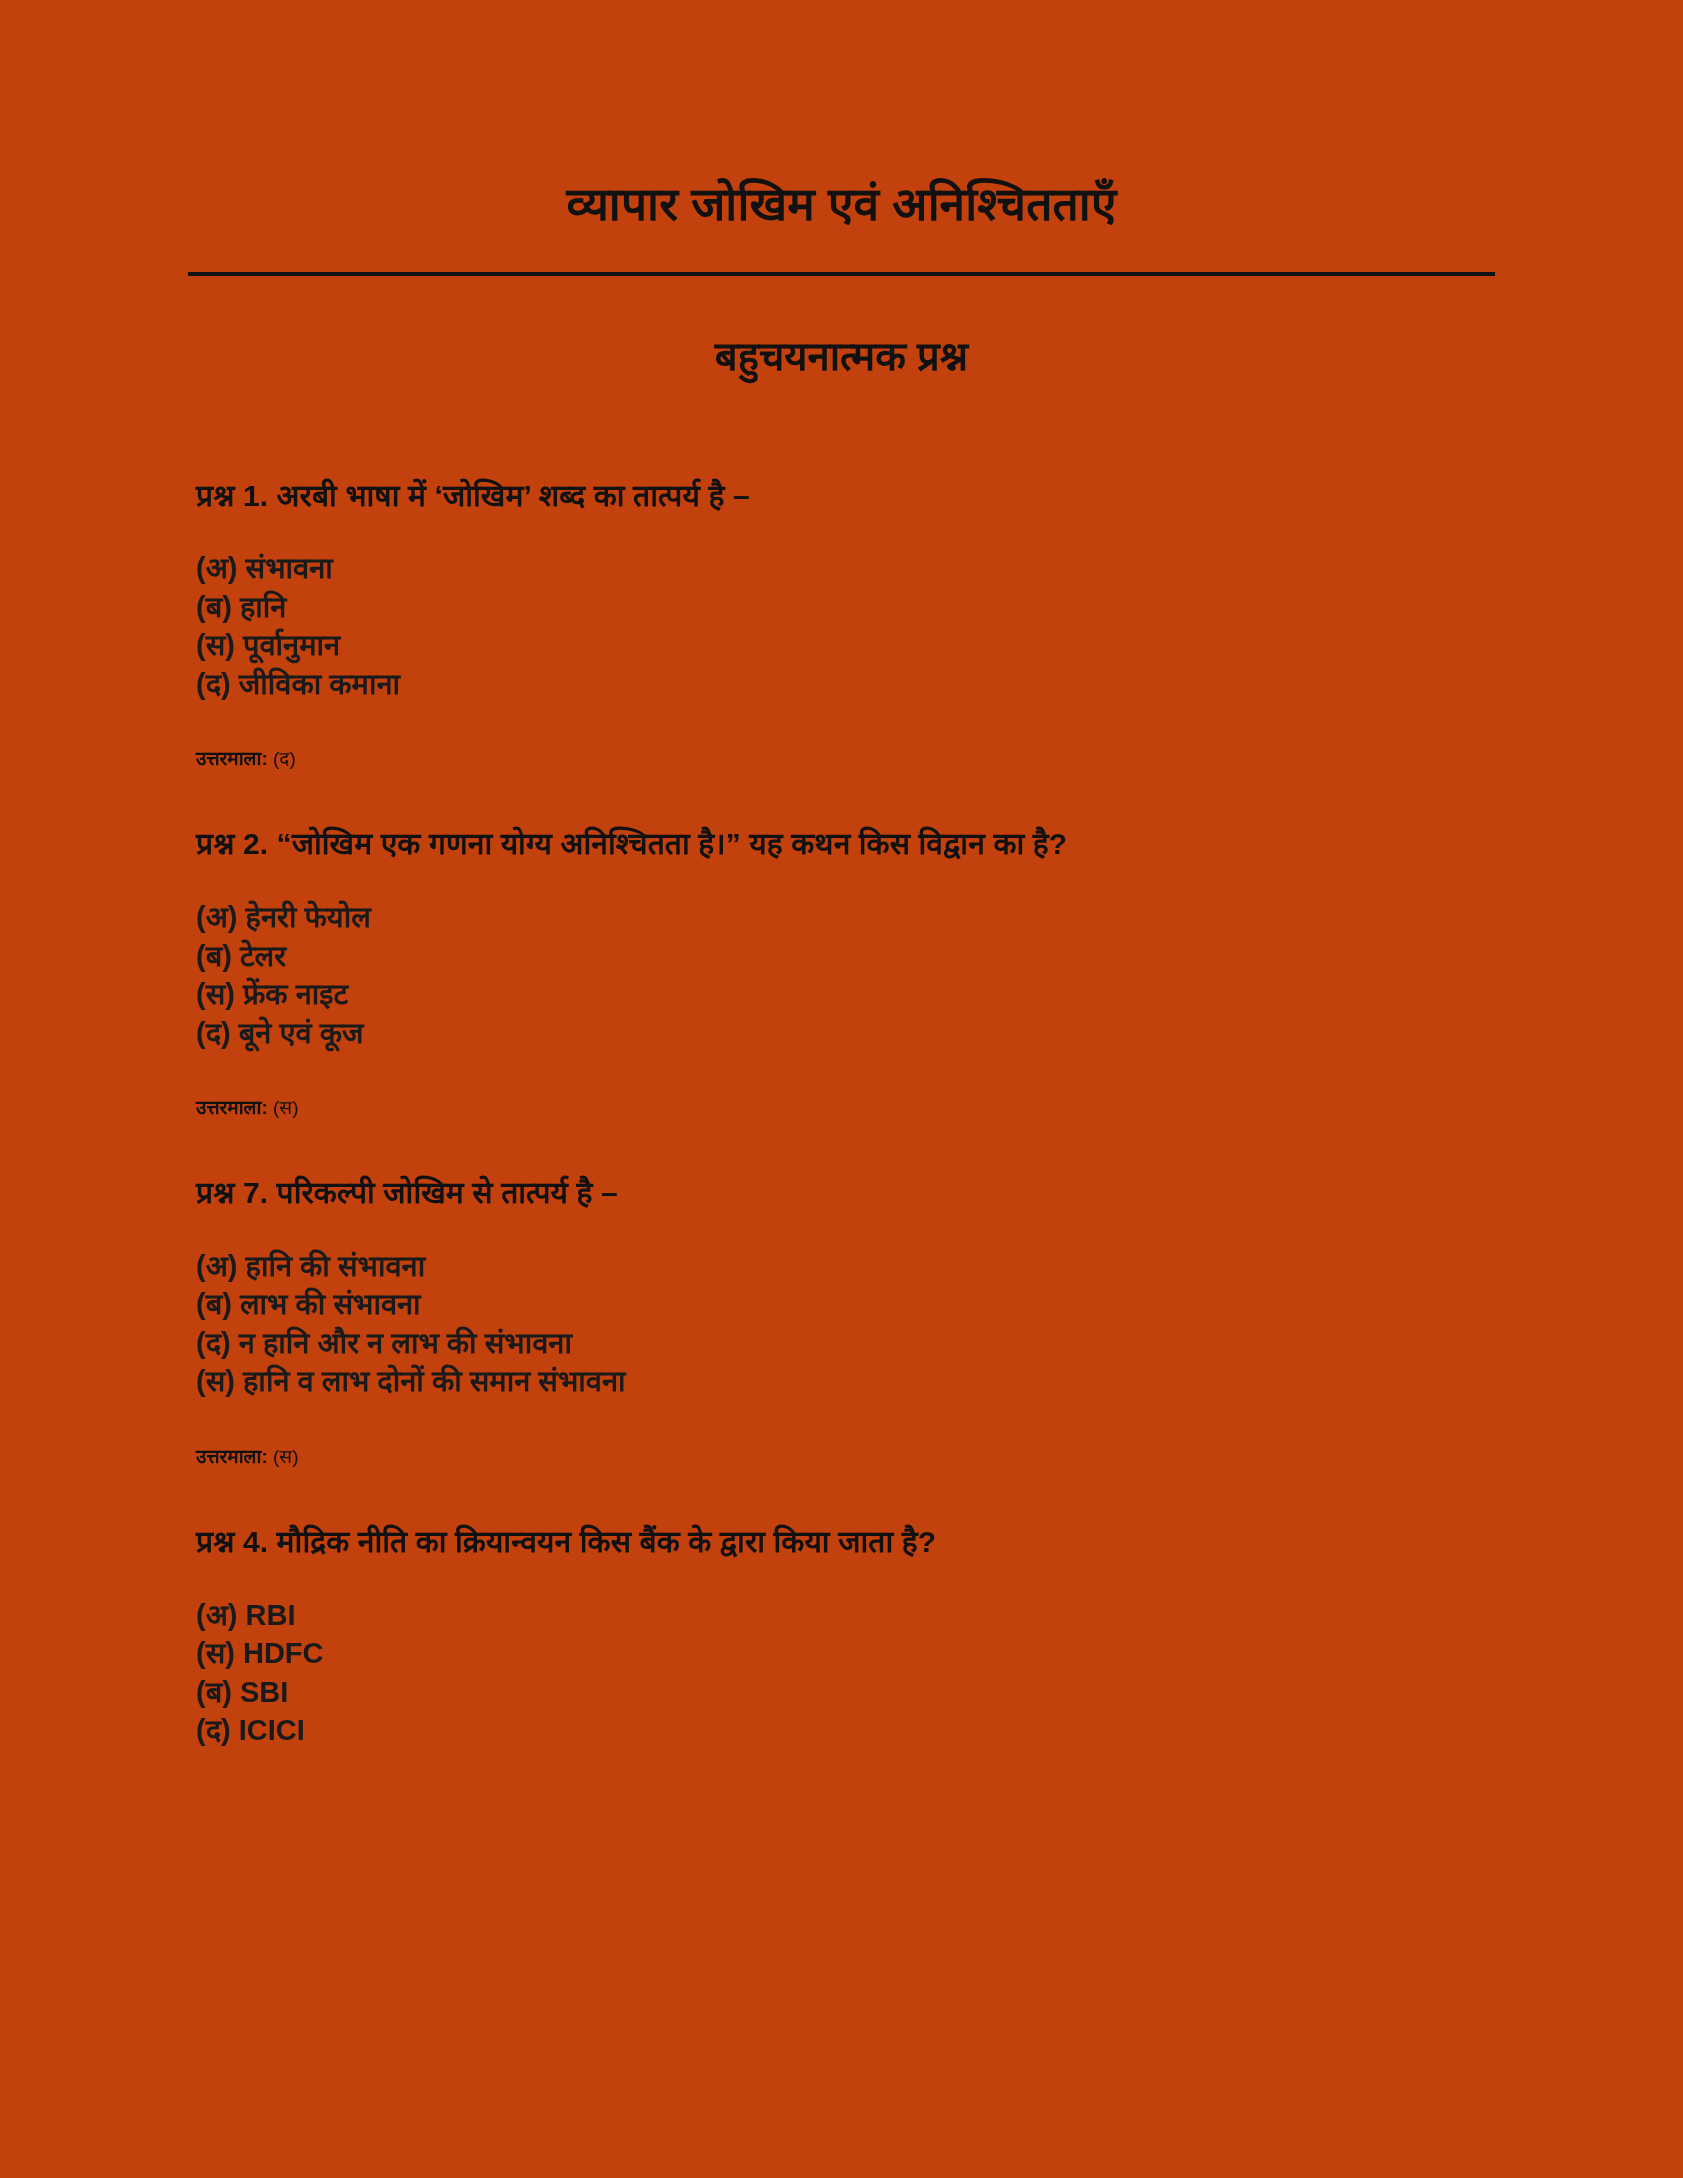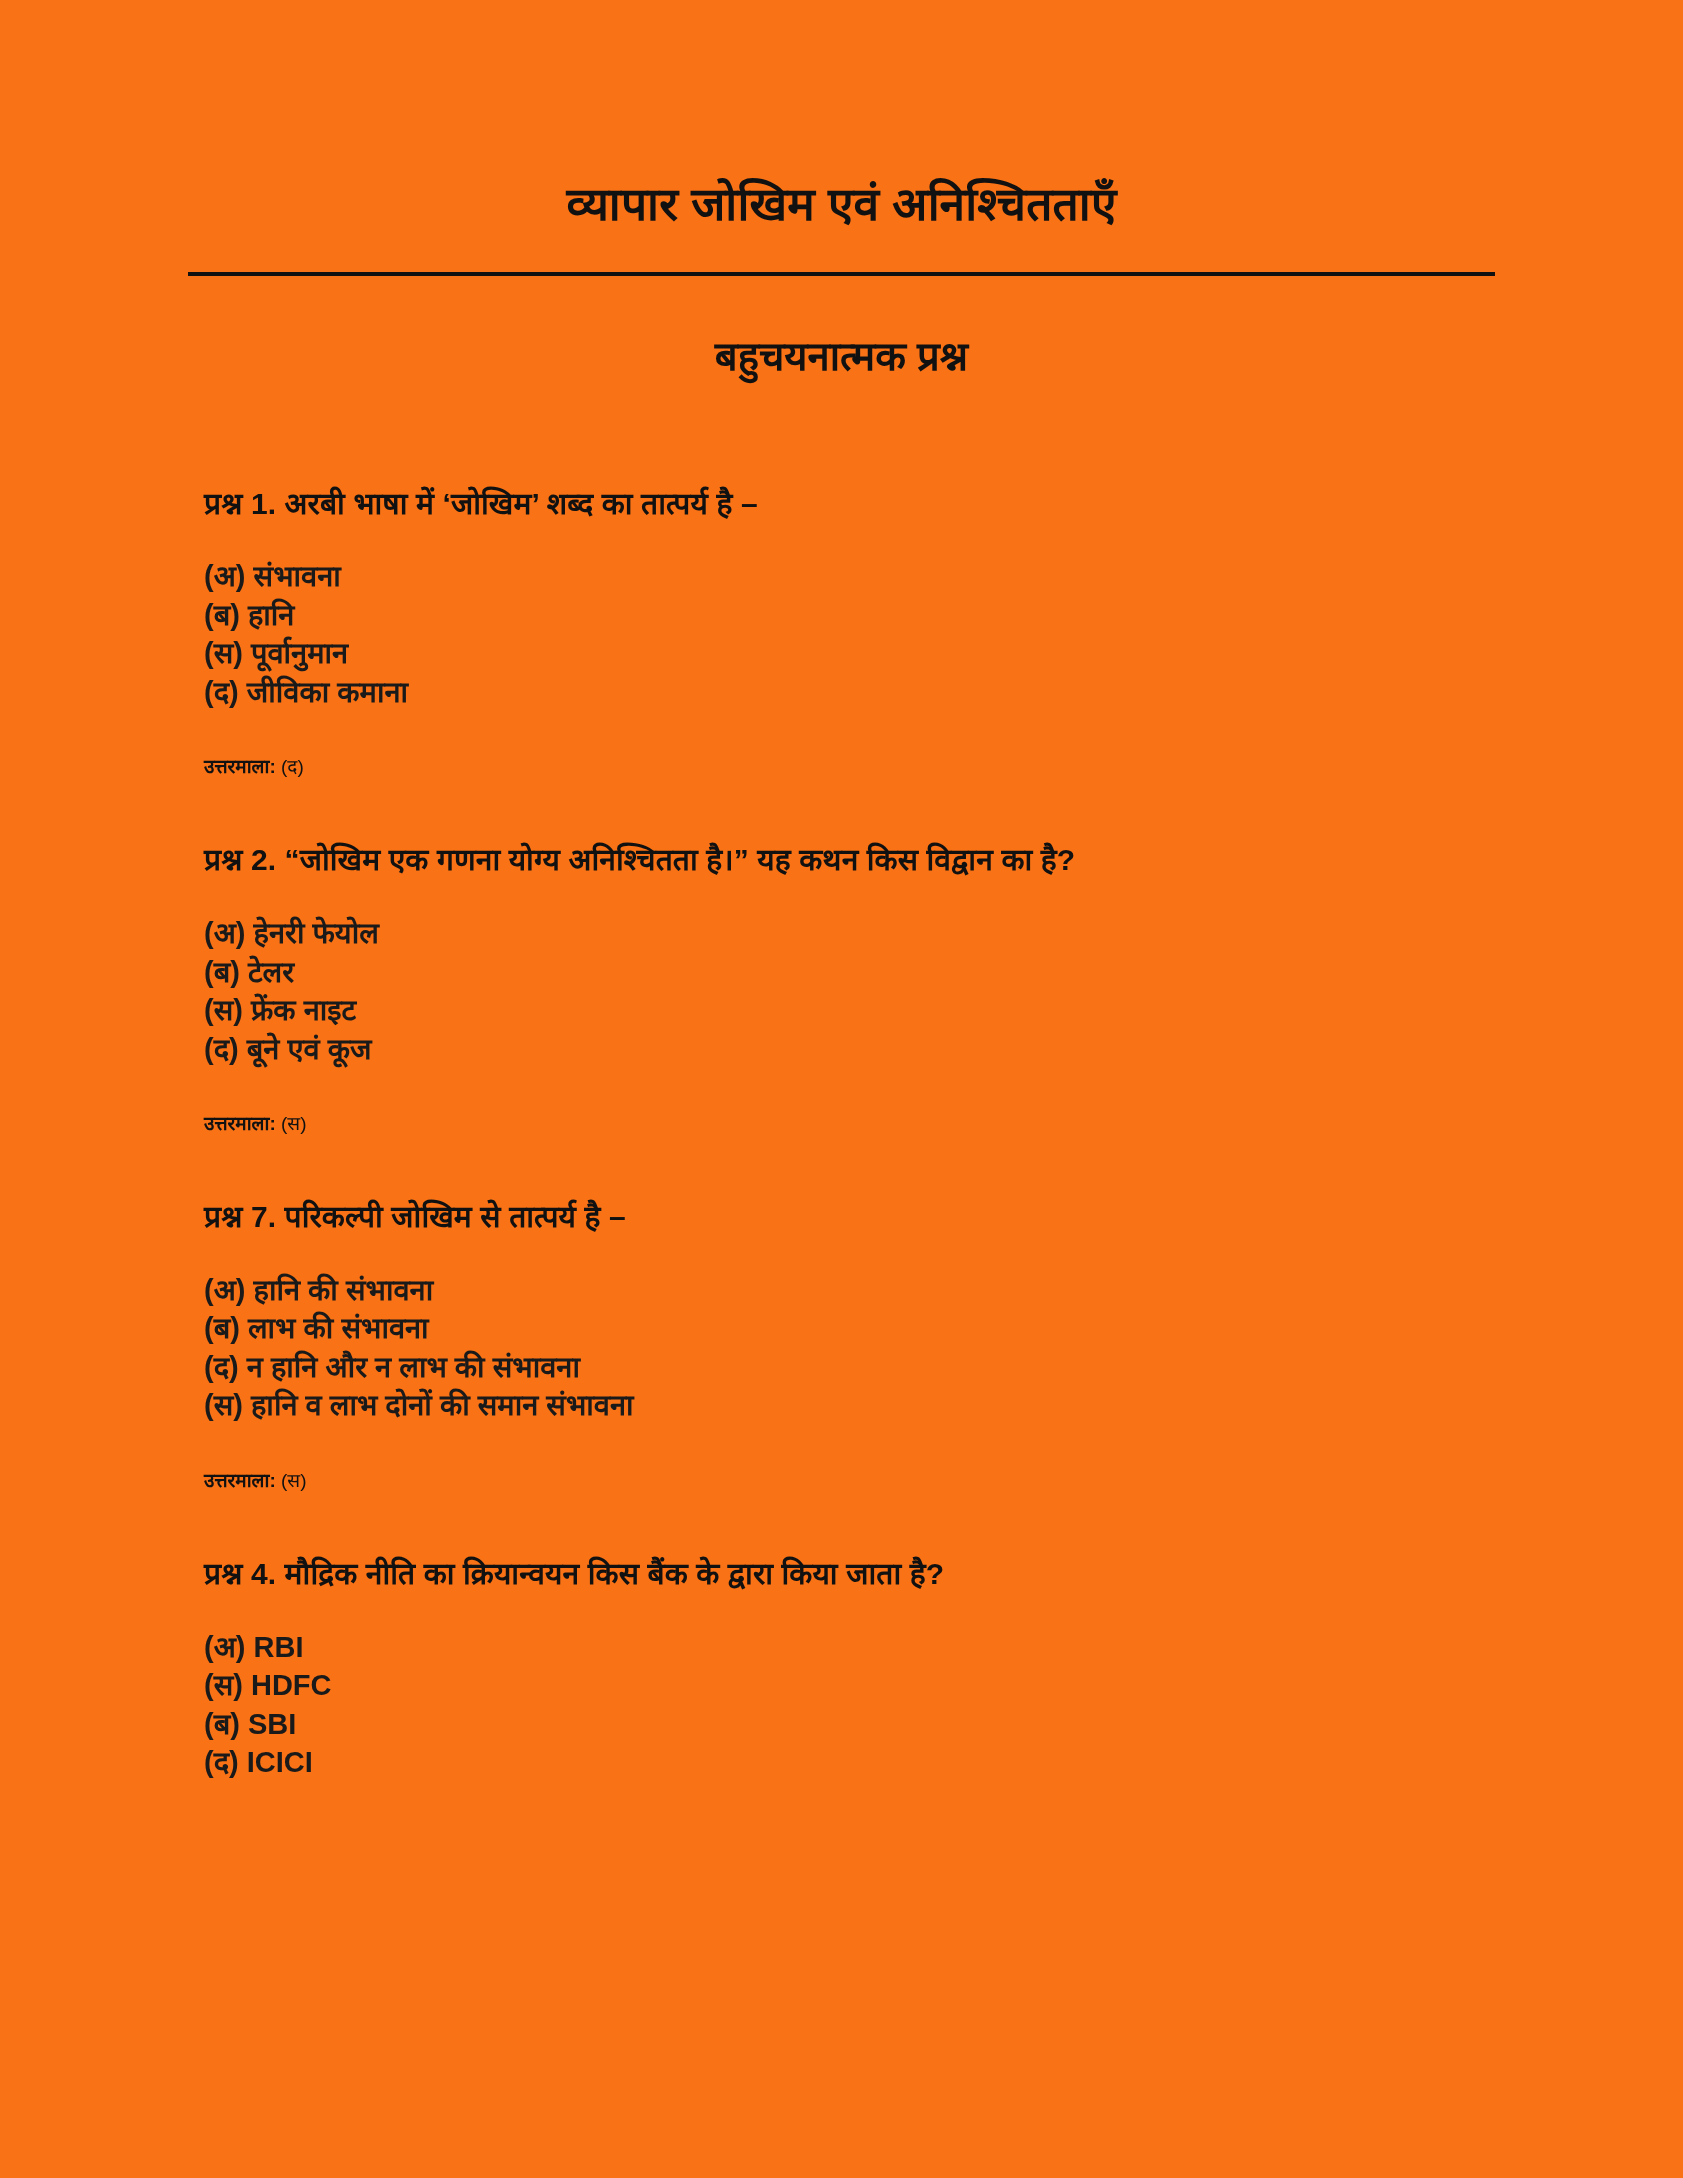--- a/index.html
+++ b/index.html
@@ -12,21 +12,21 @@
     width: 1683px;
     height: 2178px;
     font-family: "Liberation Sans", "DejaVu Sans", sans-serif;
     color: #1a1a1a;
     -webkit-font-smoothing: antialiased;
   }
   .page {
     position: relative;
     width: 1683px;
     height: 2178px;
-    background: #f97316;
+    background: #c2410c;
     box-sizing: border-box;
     padding: 0;
     overflow: hidden;
   }
   .content {
     position: absolute;
     left: 188px;
     top: 0;
     width: 1307px;
   }
@@ -59,21 +59,21 @@
     color: #111;
   }
 
   
   .q-list {
     margin: 0;
     padding: 0;
     list-style: none;
   }
   .q-block {
-    margin: 16px;
+    margin: 8px;
     padding: 0;
   }
   .q-block.first {
     padding-top: 85px;
   }
   .q-block + .q-block {
     padding-top: 44px;
   }
   .q-text {
     font-size: 30px;

